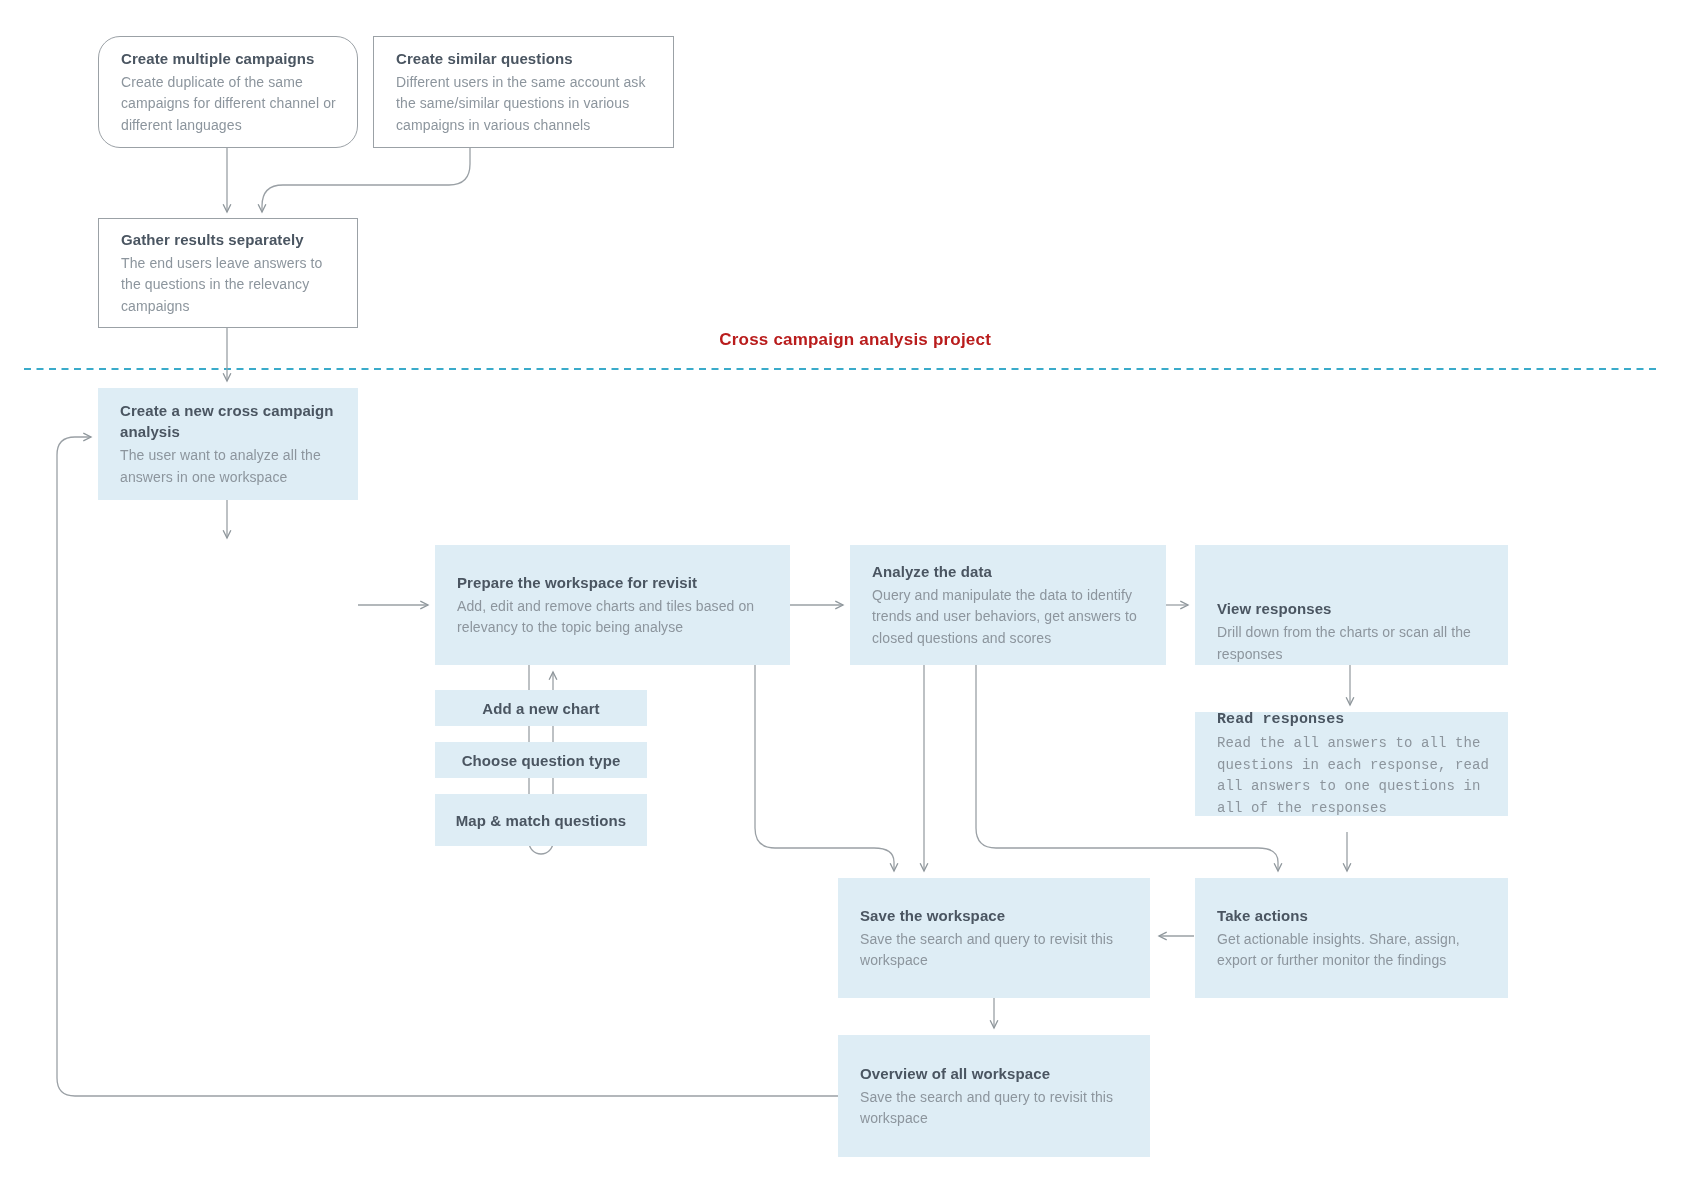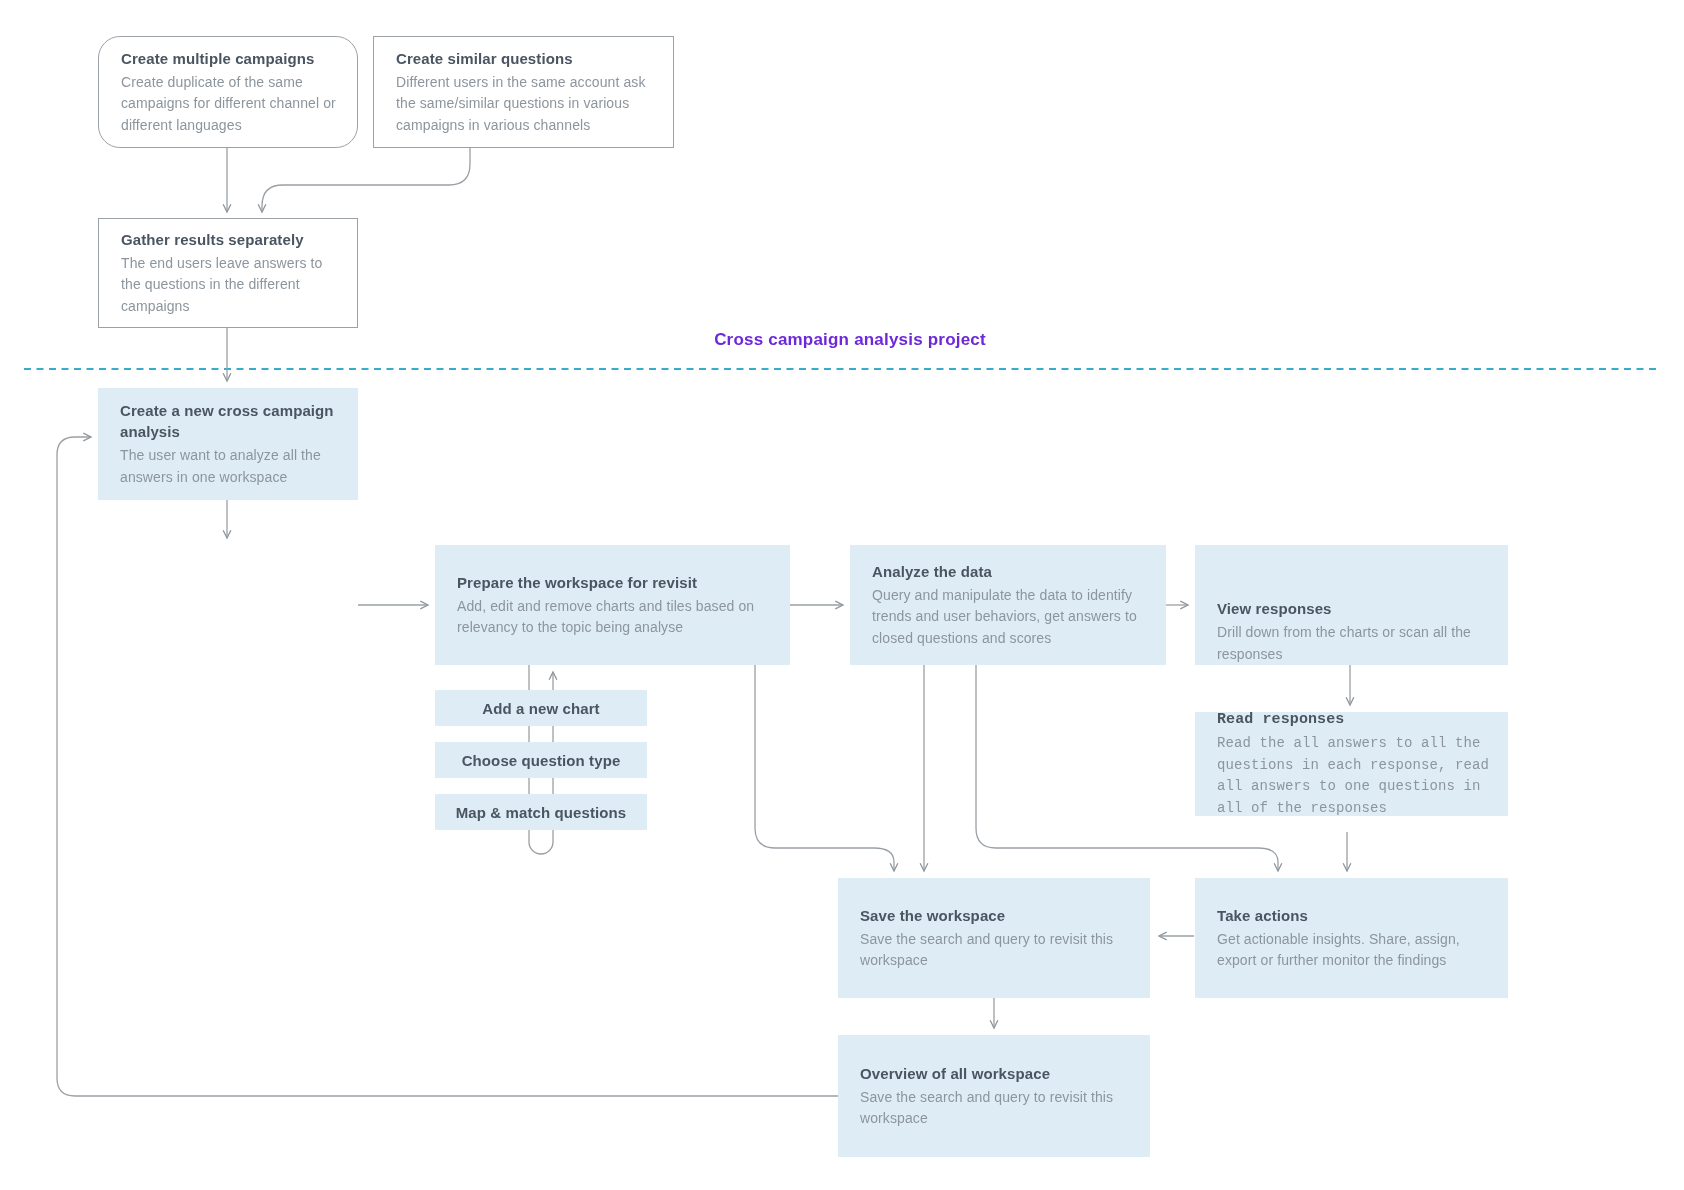--- a/index.html
+++ b/index.html
@@ -33,23 +33,23 @@
   .mini {
     position: absolute; z-index: 1;
     background: #deedf5;
     display: flex; align-items: center; justify-content: center;
     font-weight: bold; font-size: 15px; color: #4a5561; letter-spacing: .1px;
   }
 
   .divider-label {
     position: absolute; z-index: 1;
     left: 709px; top: 330px; width: 282px;
-    text-align: center;
+    text-align: right;
     font-weight: bold; font-size: 17px; letter-spacing: .2px;
-    color: #6d28d9;
+    color: #b91c1c;
   }
 </style>
 </head>
 <body>
 
 <div class="stage">
 
   <svg class="connectors" width="1684" height="1190" viewBox="0 0 1684 1190">
     <defs>
       <marker id="arr" viewBox="0 0 10 10" refX="8.5" refY="5" markerWidth="11" markerHeight="11" markerUnits="userSpaceOnUse" orient="auto-start-reverse">
@@ -100,21 +100,21 @@
     <p>Create duplicate of the same campaigns for different channel or different languages</p>
   </div>
 
   <div class="node outline" style="left:373px; top:36px; width:301px; height:112px;">
     <h3>Create similar questions</h3>
     <p>Different users in the same account ask the same/similar questions in various campaigns in various channels</p>
   </div>
 
   <div class="node outline" style="left:98px; top:218px; width:260px; height:110px;">
     <h3>Gather results separately</h3>
-    <p>The end users leave answers to the questions in the different campaigns</p>
+    <p>The end users leave answers to the questions in the relevancy campaigns</p>
   </div>
 
   <div class="divider-label">Cross campaign analysis project</div>
 
   <div class="node" style="left:98px; top:388px; width:260px; height:112px;">
     <h3>Create a new cross campaign analysis</h3>
     <p>The user want to analyze all the answers in one workspace</p>
   </div>
 
 
@@ -150,15 +150,15 @@
 
   <div class="node" style="left:838px; top:1035px; width:312px; height:122px;">
     <h3>Overview of all workspace</h3>
     <p>Save the search and query to revisit this workspace</p>
   </div>
 
   <div class="mini" style="left:435px; top:690px; width:212px; height:36px;">Add a new chart</div>
 
   <div class="mini" style="left:435px; top:742px; width:212px; height:36px;">Choose question type</div>
 
-  <div class="mini" style="left:435px; top:794px; width:212px; height:36px;">Map &amp; match questions</div>
+  <div class="mini" style="left:435px; top:794px; width:212px; height:52px;">Map &amp; match questions</div>
 
 </div>
 
 </body></html>

